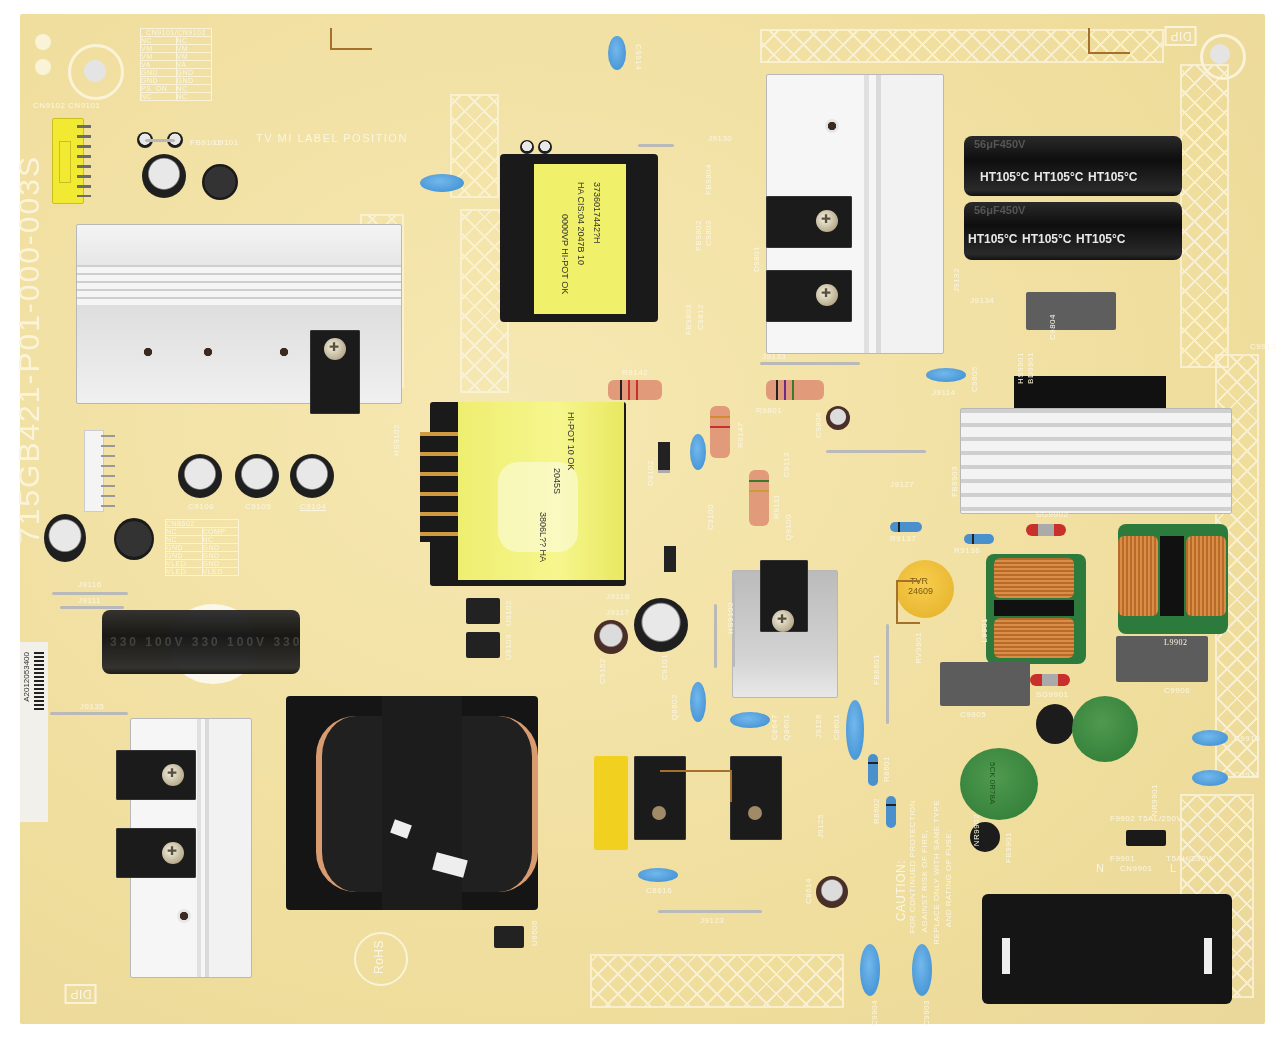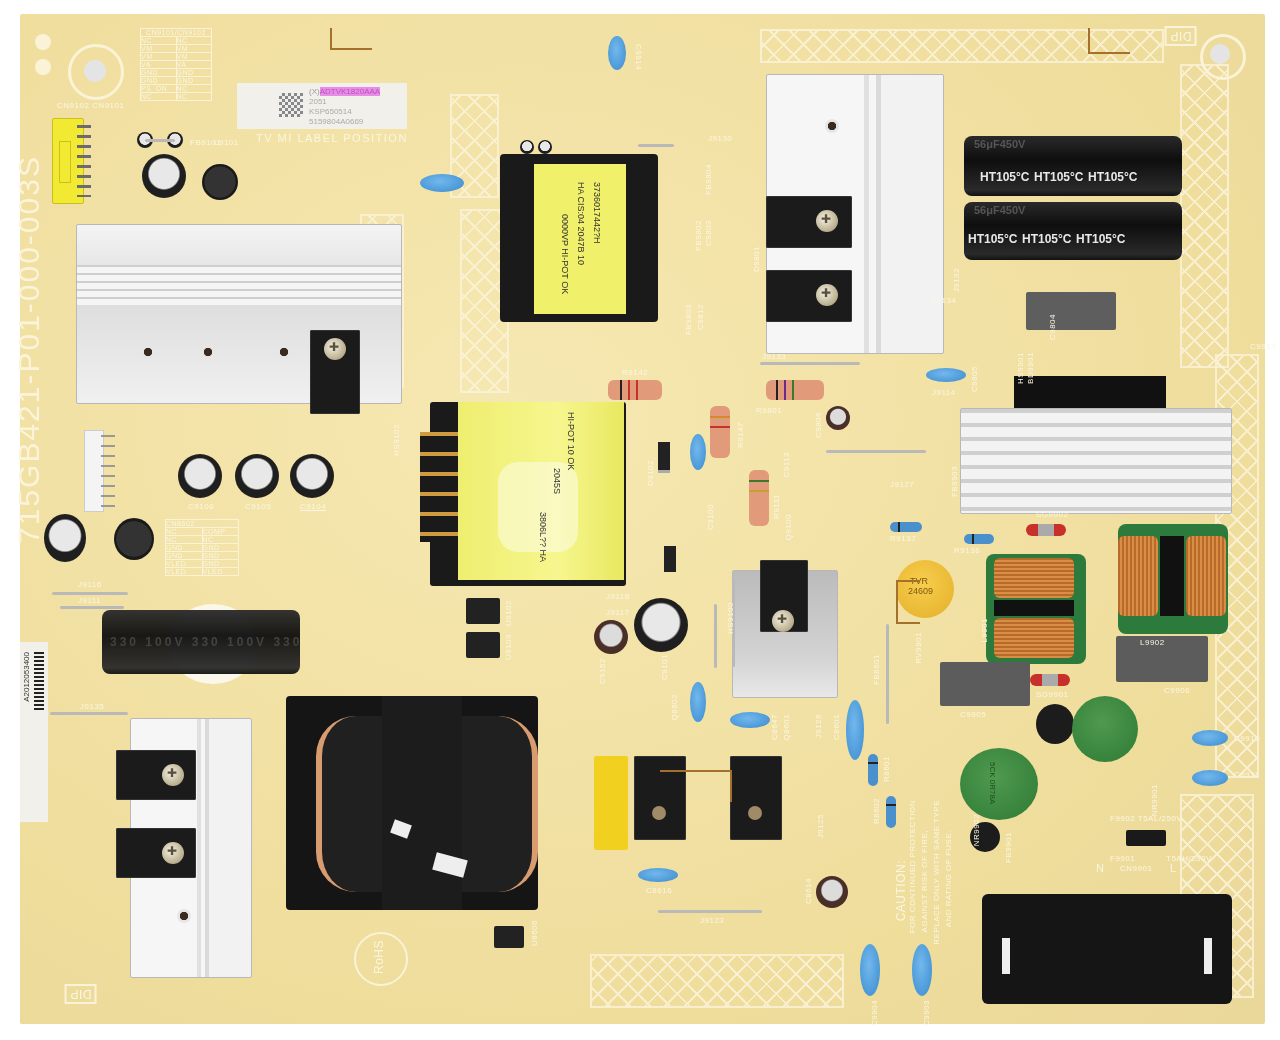--- a/index.html
+++ b/index.html
@@ -93,36 +93,27 @@
       </div>
     <div style="display:flex;">
         <span class="silk" style="position:relative;width:35px;font-size:7px;border-bottom:1px solid #fbf3d8;border-right:1px solid #fbf3d8;">PS_ON</span>
         <span class="silk" style="position:relative;width:35px;font-size:7px;border-bottom:1px solid #fbf3d8;">NC</span>
       </div>
     <div style="display:flex;">
         <span class="silk" style="position:relative;width:35px;font-size:7px;border-right:1px solid #fbf3d8;">NC</span>
         <span class="silk" style="position:relative;width:35px;font-size:7px;">NC</span>
       </div>
   </div>
-  <div class="silk" style="left:37px;top:87px;">CN9102 CN9101</div>
+  <div class="silk" style="left:13px;top:87px;">CN9102 CN9101</div>
 
   <div class="abs" style="left:32px;top:104px;width:30px;height:84px;background:#f2ea32;border:1px solid #c9c020;border-radius:2px;">
     <div class="abs" style="left:6px;top:22px;width:10px;height:40px;border:1px solid #c9c020;"></div>
     <div class="abs" style="left:24px;top:6px;width:14px;height:72px;background:repeating-linear-gradient(180deg,#6b6b6b 0 3px,transparent 3px 10px);"></div>
   </div>
 
-  <div class="label" style="left:217px;top:69px;width:170px;height:46px;">
-    <div class="qr" style="left:42px;top:10px;"></div>
-    <div class="abs" style="left:72px;top:4px;font-size:8px;color:#999;white-space:nowrap;">
-      <span>(X)</span><span style="background:#e68ee6;color:#c050c0;">ADTVK1820AAA</span>
-    </div>
-    <div class="abs" style="left:72px;top:14px;font-size:8px;color:#aaa;">2051</div>
-    <div class="abs" style="left:72px;top:24px;font-size:8px;color:#aaa;">KSP650514</div>
-    <div class="abs" style="left:72px;top:34px;font-size:8px;color:#aaa;">5159804A0669</div>
-  </div>
   <div class="silk" style="left:236px;top:118px;font-size:11px;letter-spacing:1.5px;">TV MI LABEL POSITION</div>
 
   <div class="abs" style="left:117px;top:118px;width:48px;height:16px;">
     <div class="ecap" style="left:0;top:0;width:16px;height:16px;"></div>
     <div class="ecap" style="left:30px;top:0;width:16px;height:16px;"></div>
     <div class="jumper" style="left:8px;top:7px;width:30px;"></div>
   </div>
   <div class="silk" style="left:170px;top:124px;">FB9101</div>
 
   <div class="ecap" style="left:122px;top:140px;width:44px;height:44px;"></div>
@@ -366,42 +357,42 @@
   <div class="silk" style="left:614px;top:30px;writing-mode:vertical-rl;">C9914</div>
   <div class="silk" style="left:688px;top:120px;">J9130</div>
   <div class="silk" style="left:684px;top:150px;writing-mode:vertical-rl;transform:rotate(180deg);">FB9804</div>
   <div class="silk" style="left:674px;top:206px;writing-mode:vertical-rl;transform:rotate(180deg);">FB9802</div>
   <div class="silk" style="left:684px;top:206px;writing-mode:vertical-rl;transform:rotate(180deg);">C9803</div>
   <div class="silk" style="left:664px;top:290px;writing-mode:vertical-rl;transform:rotate(180deg);">FB9803</div>
   <div class="silk" style="left:676px;top:290px;writing-mode:vertical-rl;transform:rotate(180deg);">C9812</div>
   <div class="silk" style="left:732px;top:232px;writing-mode:vertical-rl;transform:rotate(180deg);">D9801</div>
   <div class="silk" style="left:742px;top:338px;">J9133</div>
   <div class="silk" style="left:932px;top:254px;writing-mode:vertical-rl;transform:rotate(180deg);">J9132</div>
-  <div class="silk" style="left:912px;top:282px;">J9134</div>
+  <div class="silk" style="left:950px;top:282px;">J9134</div>
   <div class="silk" style="left:1028px;top:300px;writing-mode:vertical-rl;transform:rotate(180deg);">C9804</div>
   <div class="silk" style="left:996px;top:338px;writing-mode:vertical-rl;transform:rotate(180deg);">HS9901</div>
   <div class="silk" style="left:1006px;top:338px;writing-mode:vertical-rl;transform:rotate(180deg);">BD9901</div>
   <div class="silk" style="left:950px;top:352px;writing-mode:vertical-rl;transform:rotate(180deg);">C9805</div>
   <div class="silk" style="left:602px;top:354px;">R9142</div>
   <div class="silk" style="left:736px;top:392px;">R9801</div>
   <div class="silk" style="left:716px;top:408px;writing-mode:vertical-rl;transform:rotate(180deg);">R9147</div>
   <div class="silk" style="left:794px;top:398px;writing-mode:vertical-rl;transform:rotate(180deg);">C9806</div>
   <div class="silk" style="left:912px;top:374px;">J9114</div>
   <div class="silk" style="left:870px;top:466px;">J9127</div>
   <div class="silk" style="left:930px;top:452px;writing-mode:vertical-rl;transform:rotate(180deg);">FB9903</div>
   <div class="silk" style="left:626px;top:446px;writing-mode:vertical-rl;transform:rotate(180deg);">D9102</div>
   <div class="silk" style="left:762px;top:438px;writing-mode:vertical-rl;transform:rotate(180deg);">C9113</div>
   <div class="silk" style="left:686px;top:490px;writing-mode:vertical-rl;transform:rotate(180deg);">C9100</div>
   <div class="silk" style="left:752px;top:480px;writing-mode:vertical-rl;transform:rotate(180deg);">R9111</div>
   <div class="silk" style="left:764px;top:500px;writing-mode:vertical-rl;transform:rotate(180deg);">Q9100</div>
   <div class="silk" style="left:870px;top:520px;">R9137</div>
   <div class="silk" style="left:934px;top:532px;">R9136</div>
   <div class="silk" style="left:1016px;top:496px;">SG9902</div>
   <div class="silk" style="left:1016px;top:676px;">SG9901</div>
-  <div class="silk" style="left:1120px;top:624px;">L9902</div>
+  <div class="silk" style="left:1144px;top:624px;font-family:Liberation Serif, serif;">L9902</div>
   <div class="silk" style="left:960px;top:604px;writing-mode:vertical-rl;transform:rotate(180deg);">L9901</div>
   <div class="silk" style="left:894px;top:618px;writing-mode:vertical-rl;transform:rotate(180deg);">RV9901</div>
   <div class="silk" style="left:1144px;top:672px;">C9906</div>
   <div class="silk" style="left:940px;top:696px;">C9905</div>
   <div class="silk" style="left:1214px;top:720px;">C9910</div>
   <div class="silk" style="left:1214px;top:756px;">C9911</div>
   <div class="silk" style="left:1130px;top:770px;writing-mode:vertical-rl;transform:rotate(180deg);">NR9901</div>
   <div class="silk" style="left:952px;top:800px;writing-mode:vertical-rl;transform:rotate(180deg);">NR9902</div>
   <div class="silk" style="left:984px;top:818px;writing-mode:vertical-rl;transform:rotate(180deg);">FB9901</div>
   <div class="silk" style="left:706px;top:588px;writing-mode:vertical-rl;transform:rotate(180deg);">HS9100</div>

